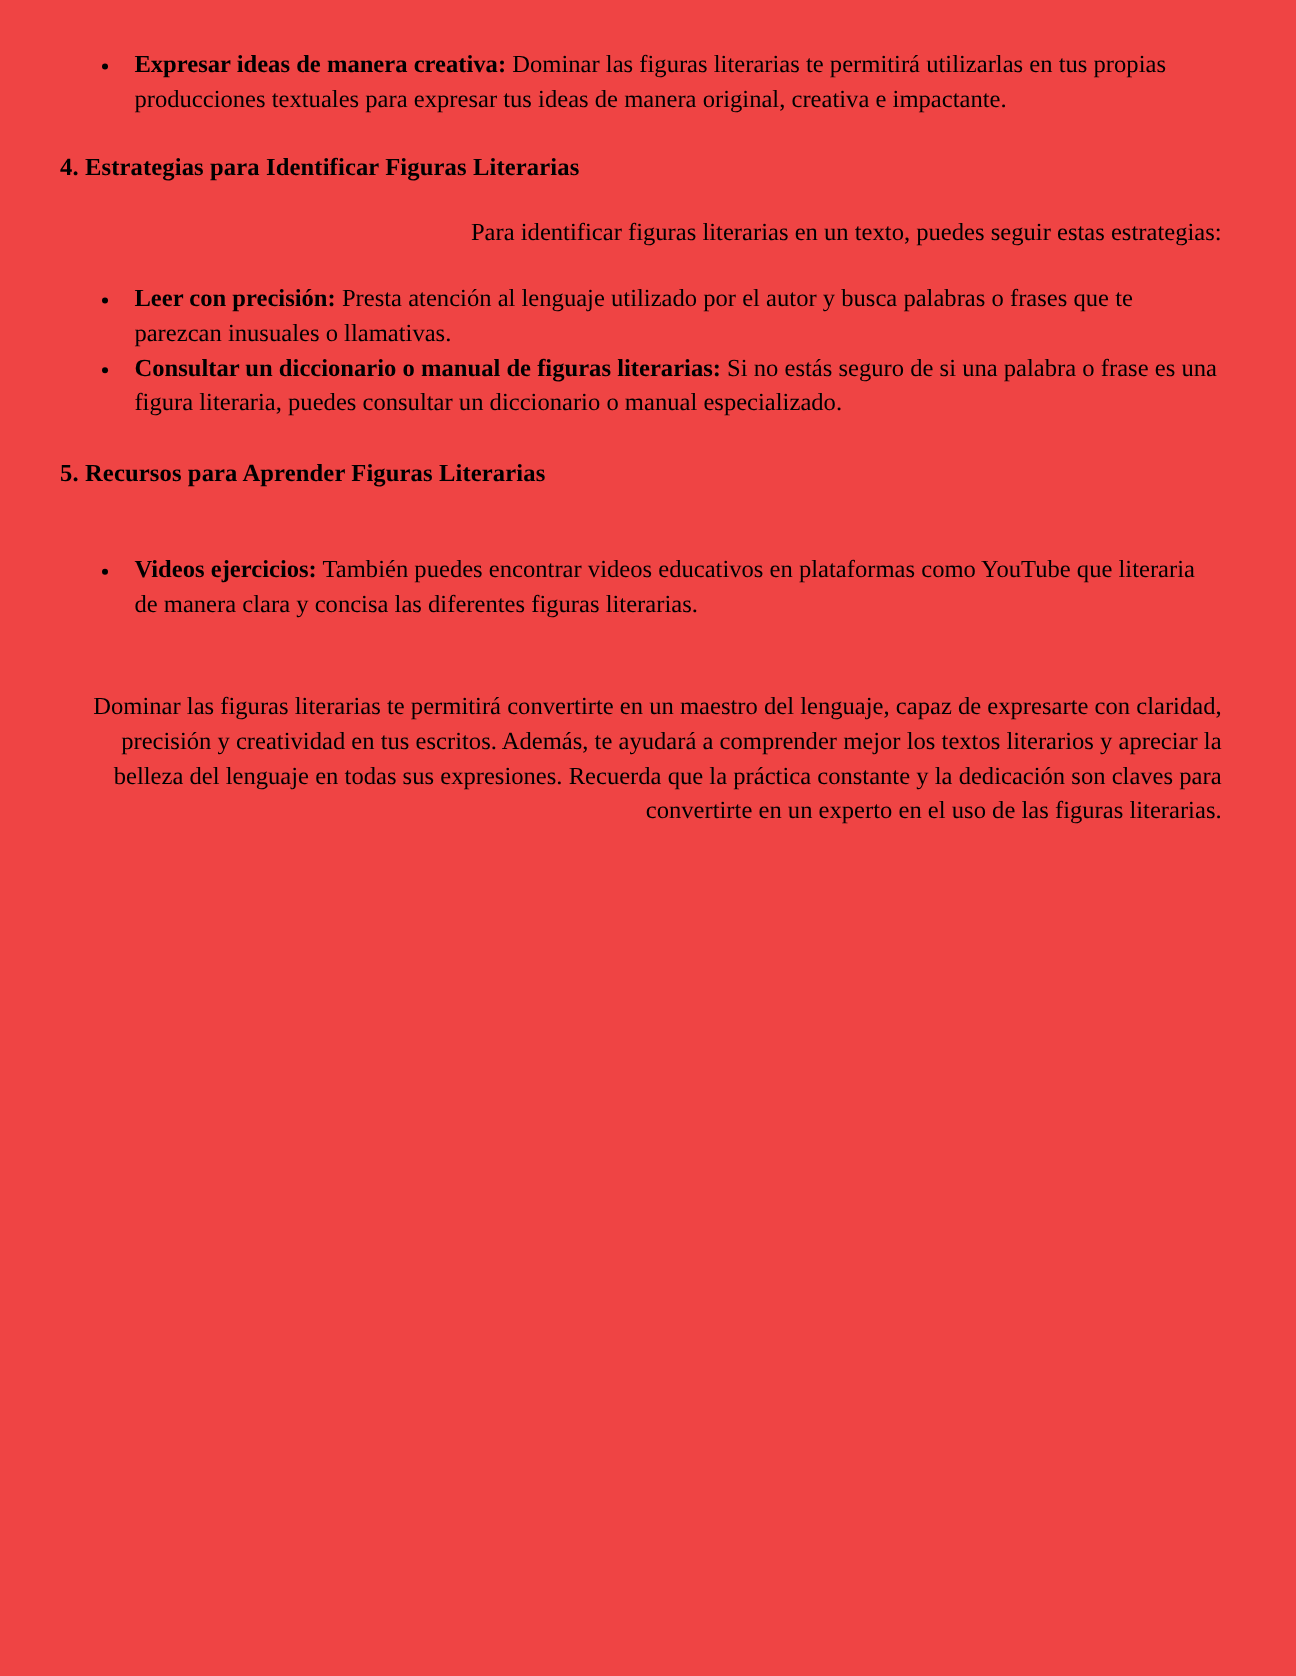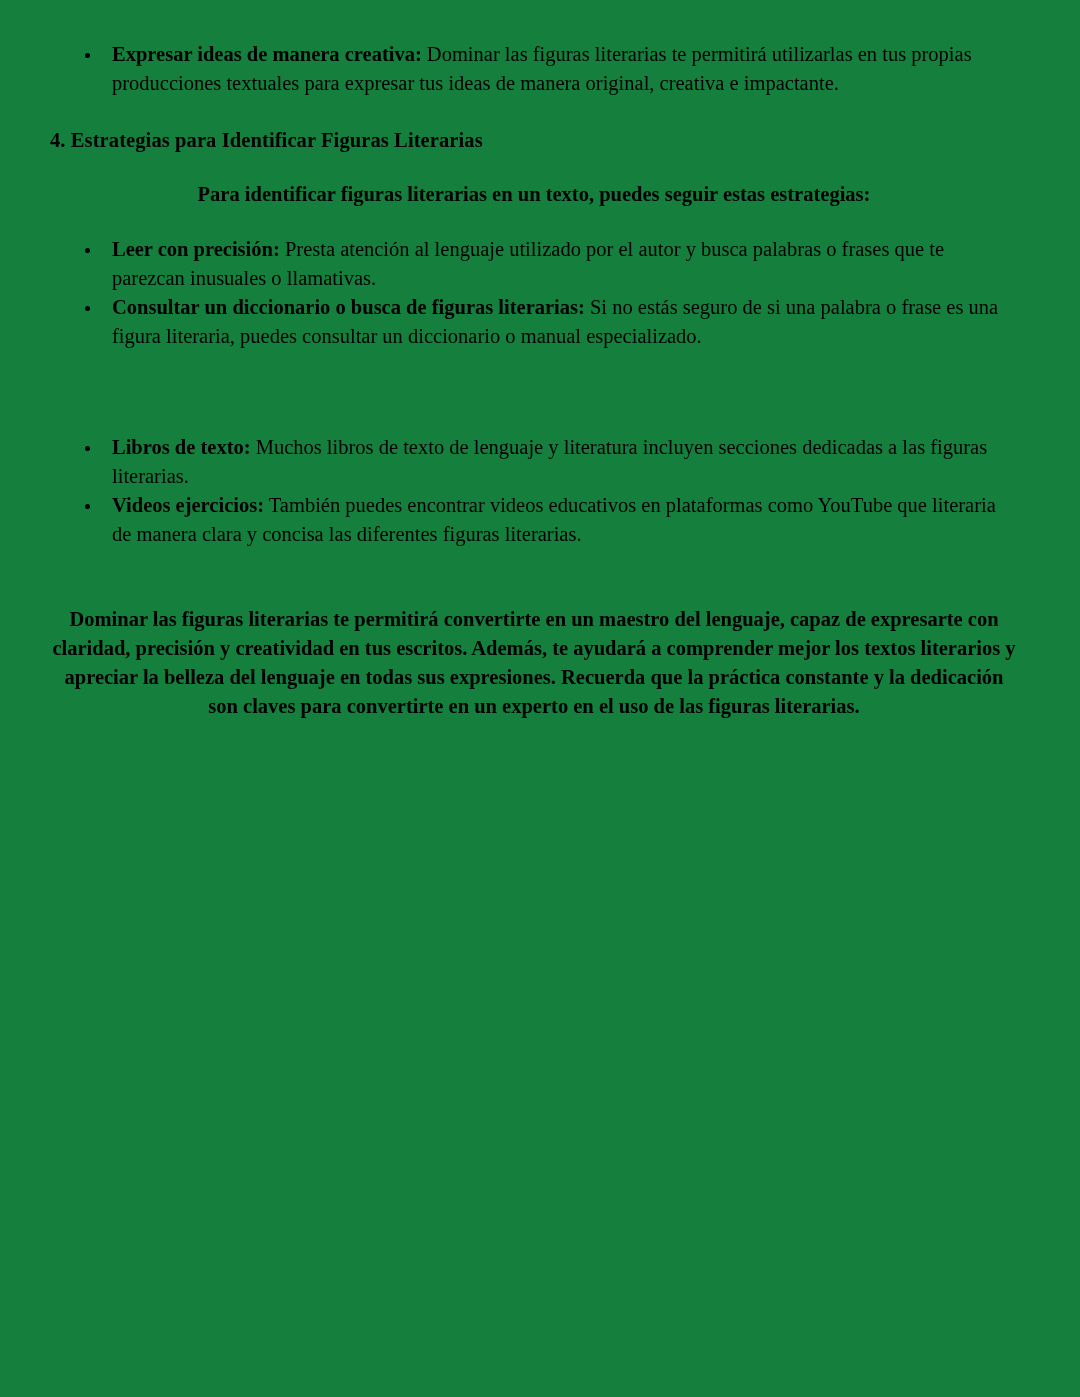--- a/index.html
+++ b/index.html
@@ -13,46 +13,46 @@
     height: 1397px;
     font-family: "Liberation Serif", "DejaVu Serif", serif;
     color: #000000;
     -webkit-font-smoothing: antialiased;
     overflow: hidden;
   }
   .page {
     position: relative;
     width: 1080px;
     height: 1397px;
-    background: #15803d;
+    background: #ef4444;
     box-sizing: border-box;
     padding: 40px 62px 0 50px;
   }
   .doc-body {
     width: 968px;
   }
 
   
   .section-heading {
     font-size: 20.5px;
     font-weight: bold;
     line-height: 28px;
     margin: 0;
     padding: 0;
     letter-spacing: 0.1px;
   }
 
   
   .para {
     font-size: 20.5px;
-    font-weight: bold;
+    font-weight: normal;
     line-height: 29px;
     margin: 0;
     padding: 0;
-    text-align: center;
+    text-align: right;
   }
 
   
   ul.bullets {
     list-style: none;
     margin: 0;
     padding: 0;
   }
   ul.bullets > li {
     position: relative;
@@ -101,36 +101,34 @@
 
     <p class="para">Para identificar figuras literarias en un texto, puedes seguir estas estrategias:</p>
 
     <div class="sp-26"></div>
 
     <ul class="bullets">
       <li>
         <span class="lead">Leer con precisión:</span><span class="rest"> Presta atención al lenguaje utilizado por el autor y busca palabras o frases que te parezcan inusuales o llamativas.</span>
       </li>
       <li>
-        <span class="lead">Consultar un diccionario o busca de figuras literarias:</span><span class="rest"> Si no estás seguro de si una palabra o frase es una figura literaria, puedes consultar un diccionario o manual especializado.</span>
+        <span class="lead">Consultar un diccionario o manual de figuras literarias:</span><span class="rest"> Si no estás seguro de si una palabra o frase es una figura literaria, puedes consultar un diccionario o manual especializado.</span>
       </li>
     </ul>
 
     <div class="sp-30"></div>
 
+    <h2 class="section-heading">5. Recursos para Aprender Figuras Literarias</h2>
 
     <div class="sp-26"></div>
 
 
     <div class="sp-26"></div>
 
     <ul class="bullets">
-      <li>
-        <span class="lead">Libros de texto:</span><span class="rest"> Muchos libros de texto de lenguaje y literatura incluyen secciones dedicadas a las figuras literarias.</span>
-      </li>
       <li>
         <span class="lead">Videos ejercicios:</span><span class="rest"> También puedes encontrar videos educativos en plataformas como YouTube que literaria de manera clara y concisa las diferentes figuras literarias.</span>
       </li>
     </ul>
 
     <div class="sp-30"></div>
 
 
     <div class="sp-26"></div>
 

